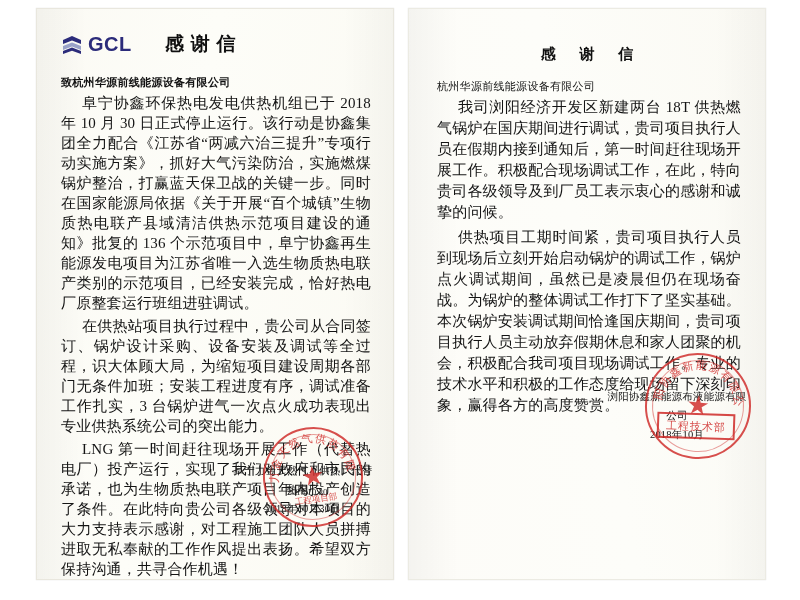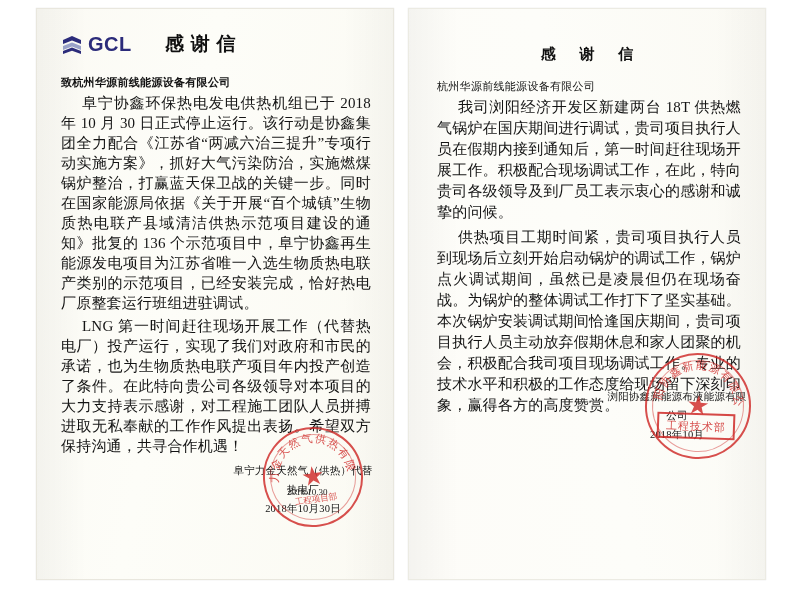--- a/index.html
+++ b/index.html
@@ -243,20 +243,21 @@
       </span>
       <span class="logo-text">GCL</span>
     </div>
 
     <div class="title-left">感 谢 信</div>
 
     <div class="salutation sal-left">致杭州华源前线能源设备有限公司</div>
 
     <div class="body-left">
       <p class="para">阜宁协鑫环保热电发电供热机组已于 2018 年 10 月 30 日正式停止运行。该行动是协鑫集团全力配合《江苏省“两减六治三提升”专项行动实施方案》，抓好大气污染防治，实施燃煤锅炉整治，打赢蓝天保卫战的关键一步。同时在国家能源局依据《关于开展“百个城镇”生物质热电联产县域清洁供热示范项目建设的通知》批复的 136 个示范项目中，阜宁协鑫再生能源发电项目为江苏省唯一入选生物质热电联产类别的示范项目，已经安装完成，恰好热电厂原整套运行班组进驻调试。</p>
+      <p class="para">在供热站项目执行过程中，贵公司从合同签订、锅炉设计采购、设备安装及调试等全过程，识大体顾大局，为缩短项目建设周期各部门无条件加班；安装工程进度有序，调试准备工作扎实，3 台锅炉进气一次点火成功表现出专业供热系统公司的突出能力。</p>
       <p class="para">LNG 第一时间赶往现场开展工作（代替热电厂）投产运行，实现了我们对政府和市民的承诺，也为生物质热电联产项目年内投产创造了条件。在此特向贵公司各级领导对本项目的大力支持表示感谢，对工程施工团队人员拼搏进取无私奉献的工作作风提出表扬。希望双方保持沟通，共寻合作机遇！</p>
     </div>
 
     <div class="sign sign-left">
       <div>阜宁力金天然气（供热）代替热电厂</div>
       <div>2018年10月30日</div>
     </div>
 
     <div class="stamp" id="stamp-left">
       <div class="stamp-inner-ring"></div>

